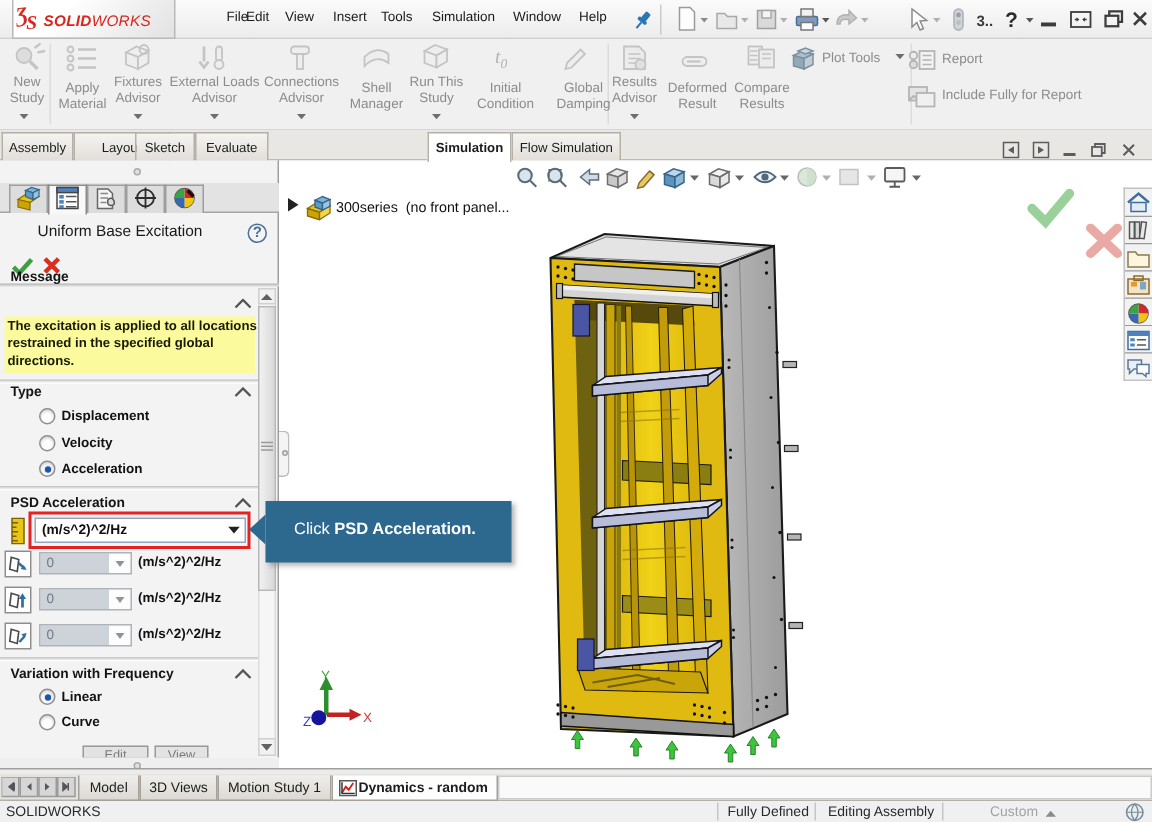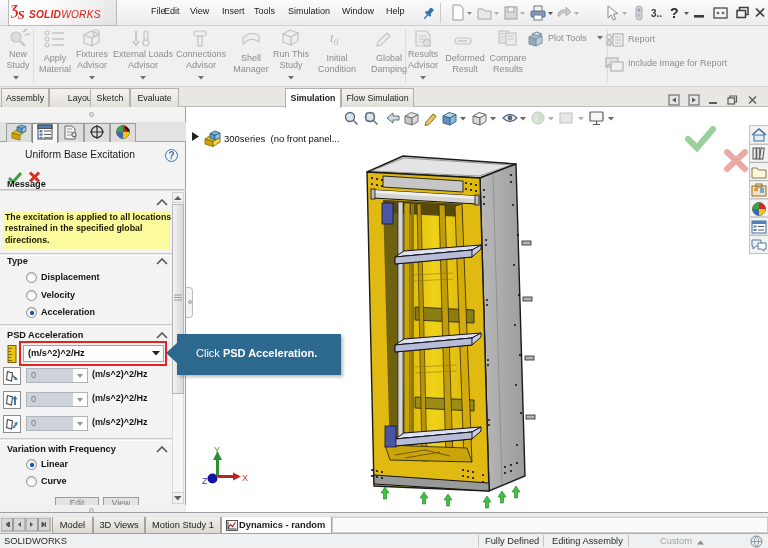--- a/index.html
+++ b/index.html
@@ -111,21 +111,21 @@
     <div class="abs lbl" style="left:166px;top:49px;width:70px;">Connections<br>Advisor</div>
     <div class="abs lbl" style="left:221px;top:53px;width:60px;">Shell<br>Manager</div>
     <div class="abs lbl" style="left:261px;top:49px;width:60px;">Run This<br>Study</div>
     <div class="abs lbl" style="left:307px;top:53px;width:60px;">Initial<br>Condition</div>
     <div class="abs lbl" style="left:359px;top:53px;width:60px;">Global<br>Damping</div>
     <div class="abs lbl" style="left:393px;top:49px;width:60px;">Results<br>Advisor</div>
     <div class="abs lbl" style="left:435px;top:53px;width:60px;">Deformed<br>Result</div>
     <div class="abs lbl" style="left:478px;top:53px;width:60px;">Compare<br>Results</div>
     <div class="abs lbl" style="left:548px;top:33px;width:44px;text-align:left;">Plot Tools</div>
     <div class="abs lbl" style="left:628px;top:34px;width:60px;text-align:left;">Report</div>
-    <div class="abs lbl" style="left:628px;top:58px;width:130px;text-align:left;">Include Image for Report</div>
+    <div class="abs lbl" style="left:628px;top:58px;width:130px;text-align:left;">Include Fully for Report</div>
 
     <svg class="abs" style="left:0;top:26px;" width="768" height="61" viewBox="0 0 768 61">
       <g fill="#6e6e6e">
         <path d="M13 50 l3 3.5 l3 -3.5 z"></path>
         <path d="M89 50 l3 3.5 l3 -3.5 z"></path>
         <path d="M140 50 l3 3.5 l3 -3.5 z"></path>
         <path d="M198 50 l3 3.5 l3 -3.5 z"></path>
         <path d="M288 50 l3 3.5 l3 -3.5 z"></path>
         <path d="M420 50 l3 3.5 l3 -3.5 z"></path>
         <path d="M597 10 l3 3.5 l3 -3.5 z"></path>

